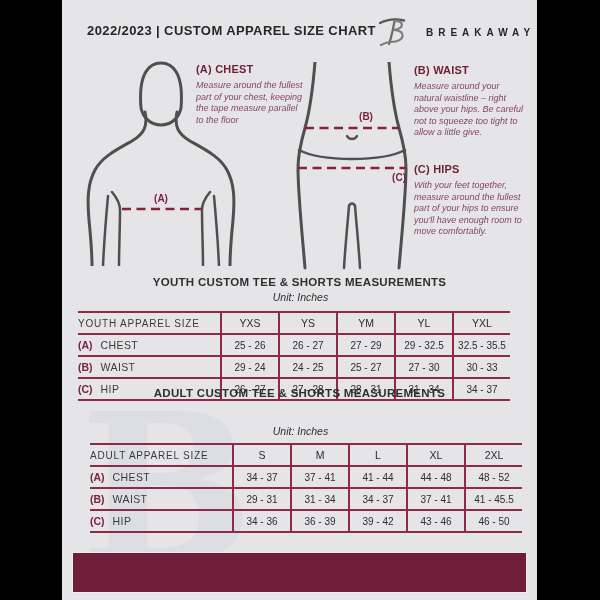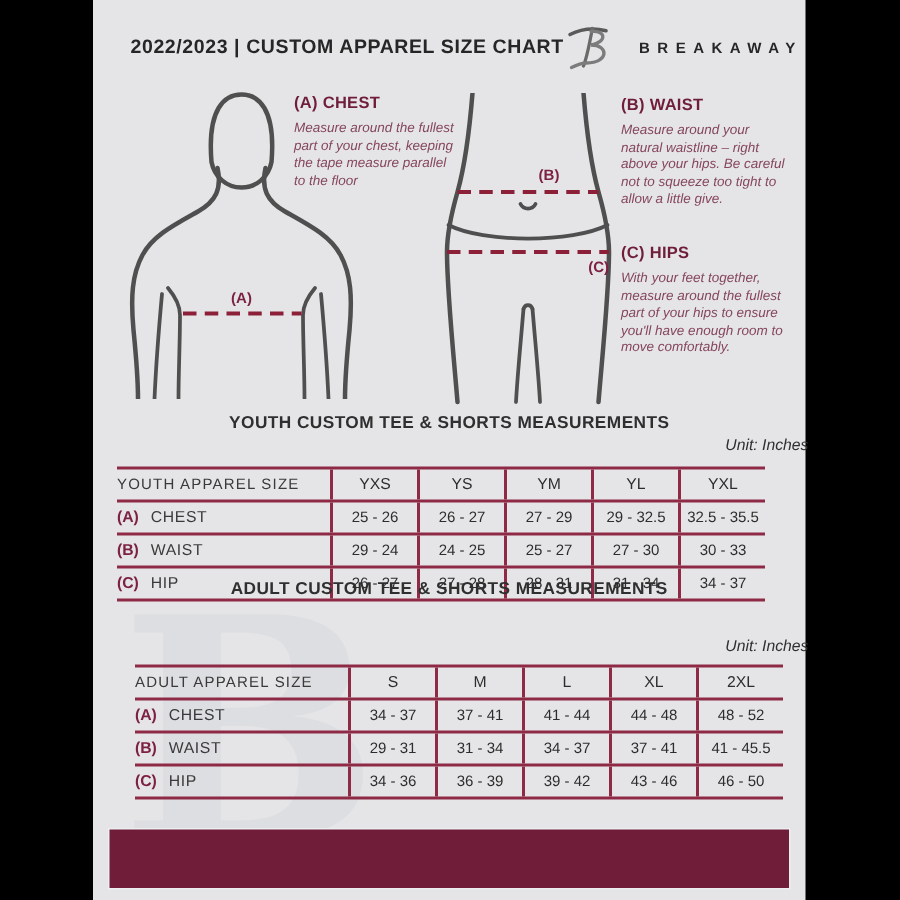--- a/index.html
+++ b/index.html
@@ -26,21 +26,21 @@
   
   .instr{width:110px;}
   .instr h3{margin:0 0 5px 0;font-size:11px;font-weight:bold;color:var(--maroon-dark);letter-spacing:.2px;}
   .instr p{margin:0;font-size:9px;line-height:1.28;font-style:italic;color:var(--maroon-body);}
   .instr-chest{left:134px;top:63px;}
   .instr-waist{left:352px;top:64px;width:115px;}
   .instr-hips{left:352px;top:163px;width:120px;}
 
   
   .sec-title{left:0;width:475px;text-align:center;font-size:11.5px;font-weight:bold;color:#2f2f2f;letter-spacing:.3px;}
-  .sec-unit{left:0;width:477px;text-align:right;font-size:10.5px;font-style:italic;color:#2f2f2f;}
+  .sec-unit{left:0;width:477px;text-align:center;font-size:10.5px;font-style:italic;color:#2f2f2f;}
   .y-title{top:276px;} .y-unit{top:291px;}
   .a-title{top:387px;} .a-unit{top:425px;}
 
   
   .size-table{border-collapse:collapse;table-layout:fixed;width:422px;background:transparent;}
   .tbl-youth{left:16px;top:311px;} .tbl-adult{left:28px;top:443px;}
   .size-table tr{height:22px;}
   .size-table th,.size-table td{padding:0;border-bottom:2px solid var(--maroon-line);vertical-align:middle;}
   .size-table thead th{border-top:2px solid var(--maroon-line);}
   .size-table th:not(.label-col),.size-table td:not(.label-cell){border-left:2px solid var(--maroon-line);width:56px;text-align:center;}

